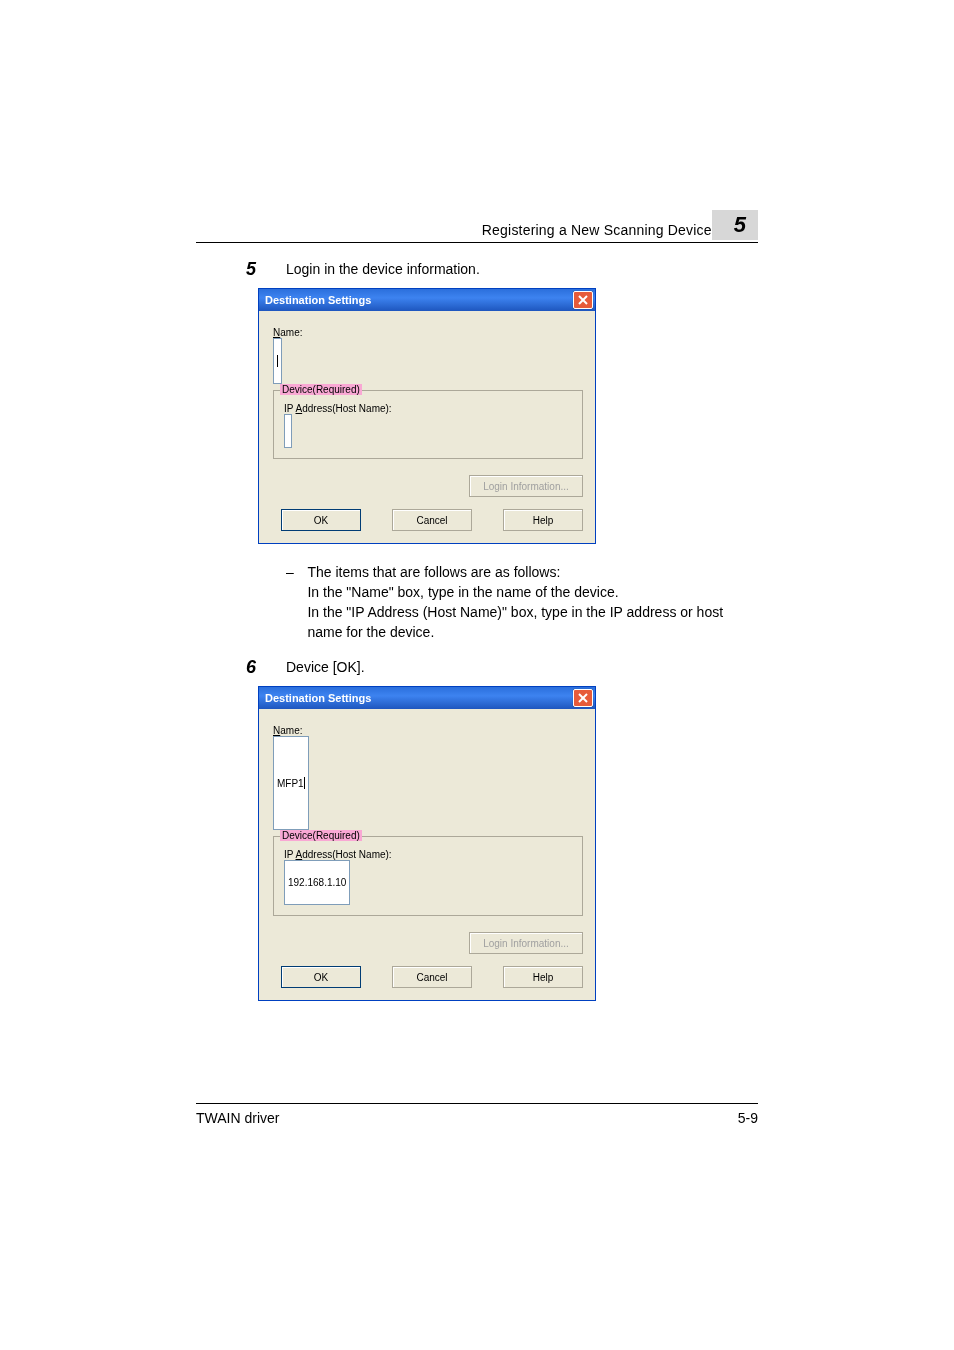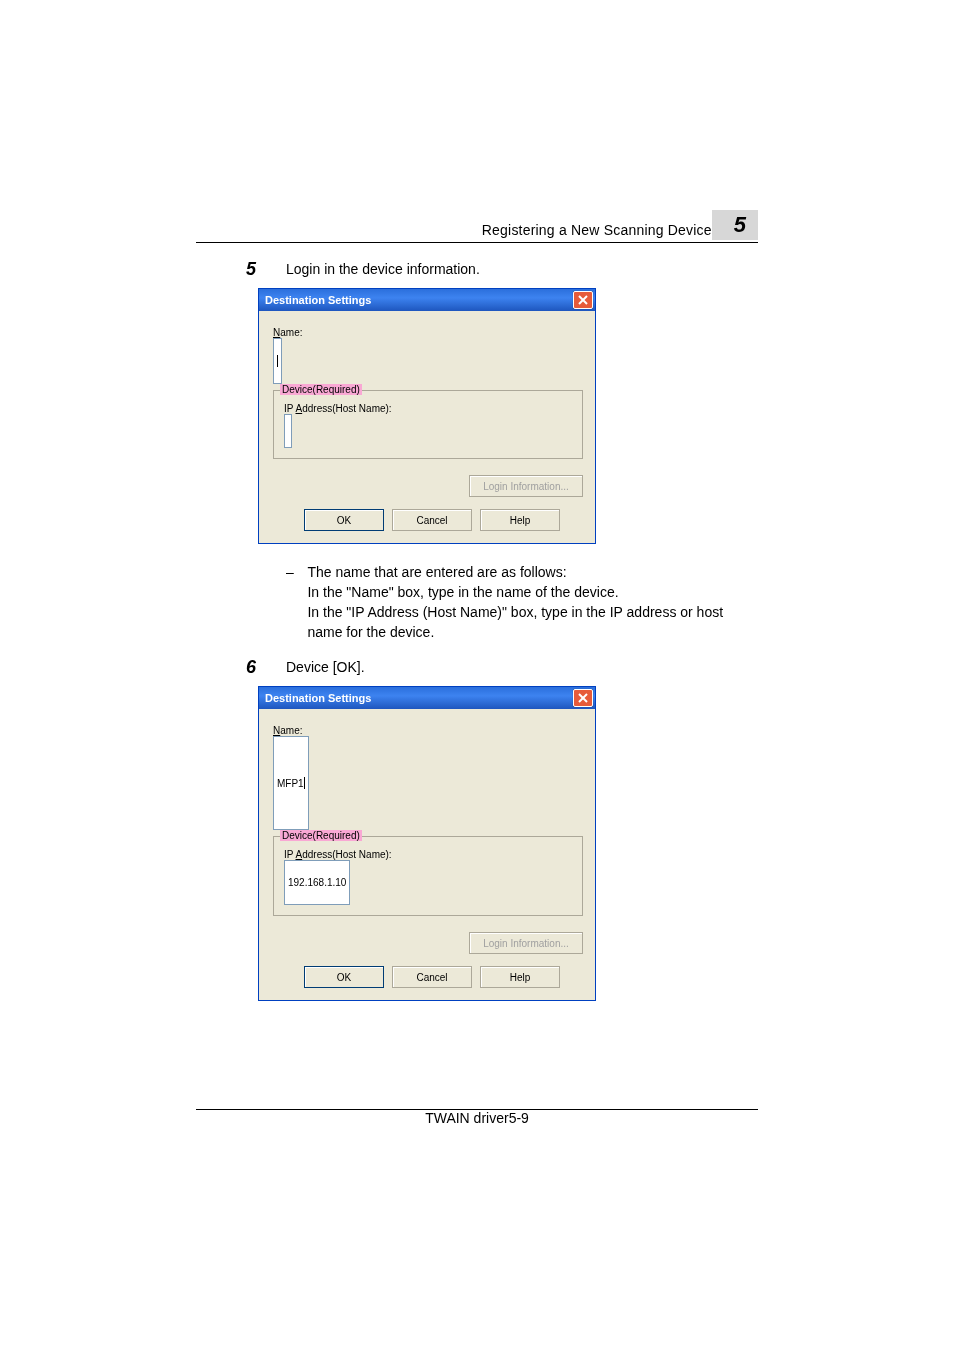--- a/index.html
+++ b/index.html
@@ -163,21 +163,21 @@
     box-shadow: inset 1px 1px 0 #fff;
   }
   .win-btn.disabled {
     color: #a0a0a0;
   }
   .win-btn.primary {
     border: 1px solid #003c74;
   }
   .btn-row {
     display: flex;
-    justify-content: center;
+    justify-content: space-between;
     margin-top: 0;
   }
   .sublist {
     margin-left: 90px;
     margin-top: 8px;
     margin-bottom: 14px;
     font-size: 14px;
     line-height: 20px;
   }
   .sublist .dash-row {
@@ -186,22 +186,23 @@
   .sublist .dash {
     width: 26px;
     color: #000;
   }
   .footer {
     position: absolute;
     bottom: 224px;
     left: 196px;
     right: 196px;
     border-top: 1px solid #000;
-    display: flex;
-    justify-content: center;
+    padding-top: 6px;
+    display: flex;
+    justify-content: space-between;
     font-size: 14px;
   }
 </style>
 </head>
 <body>
 
 <div class="page">
   <div class="header">
     <span class="header-title">Registering a New Scanning Device</span>
     <span class="header-num-box">5</span>
@@ -259,21 +260,21 @@
               <span>elp</span>
           </span>
         </div>
       </div>
     </div>
 
     <div class="sublist">
       <div class="dash-row">
         <div class="dash">–</div>
         <div>
-          <div>The name that are entered are as follows:</div>
+          <div>The items that are follows are as follows:</div>
           <div>In the "Name" box, type in the name of the device.</div>
           <div>In the "IP Address (Host Name)" box, type in the IP address or host name for the device.</div>
         </div>
       </div>
     </div>
 
     <div class="step">
       <div class="step-num">6</div>
       <div class="step-text">Device [OK].</div>
     </div>

